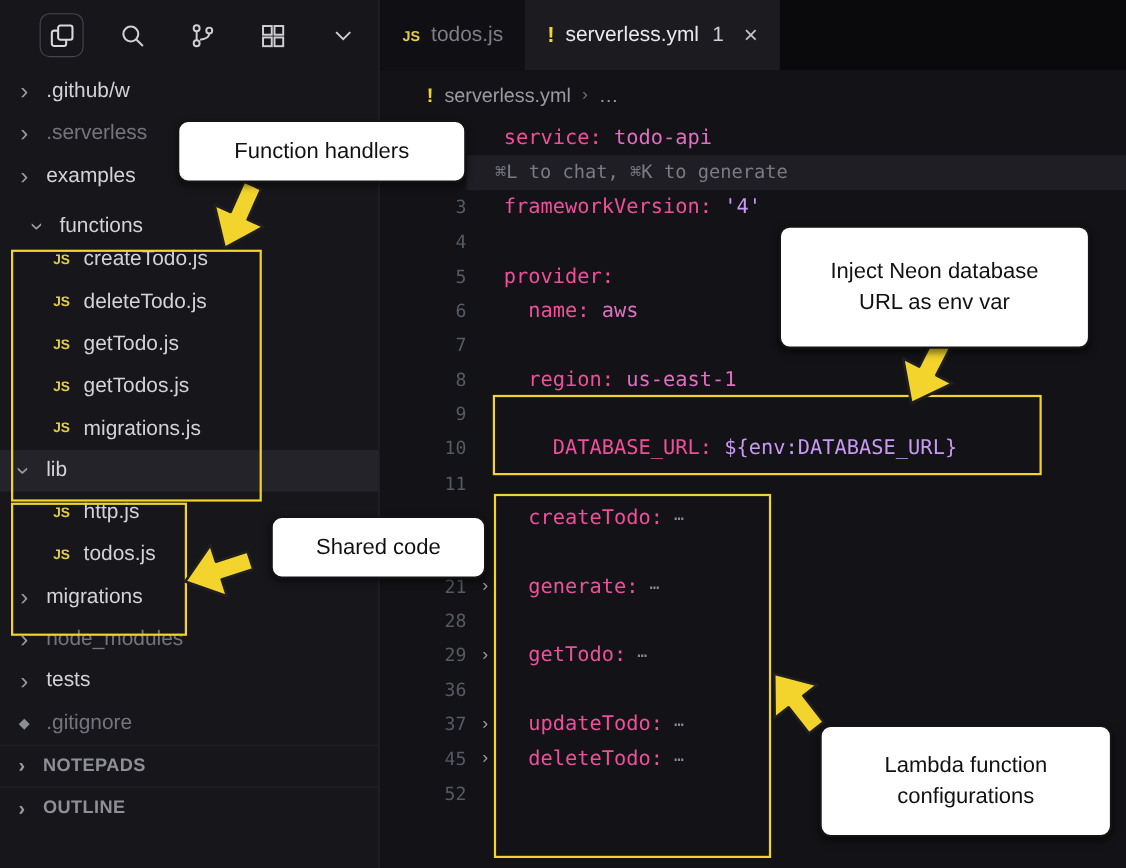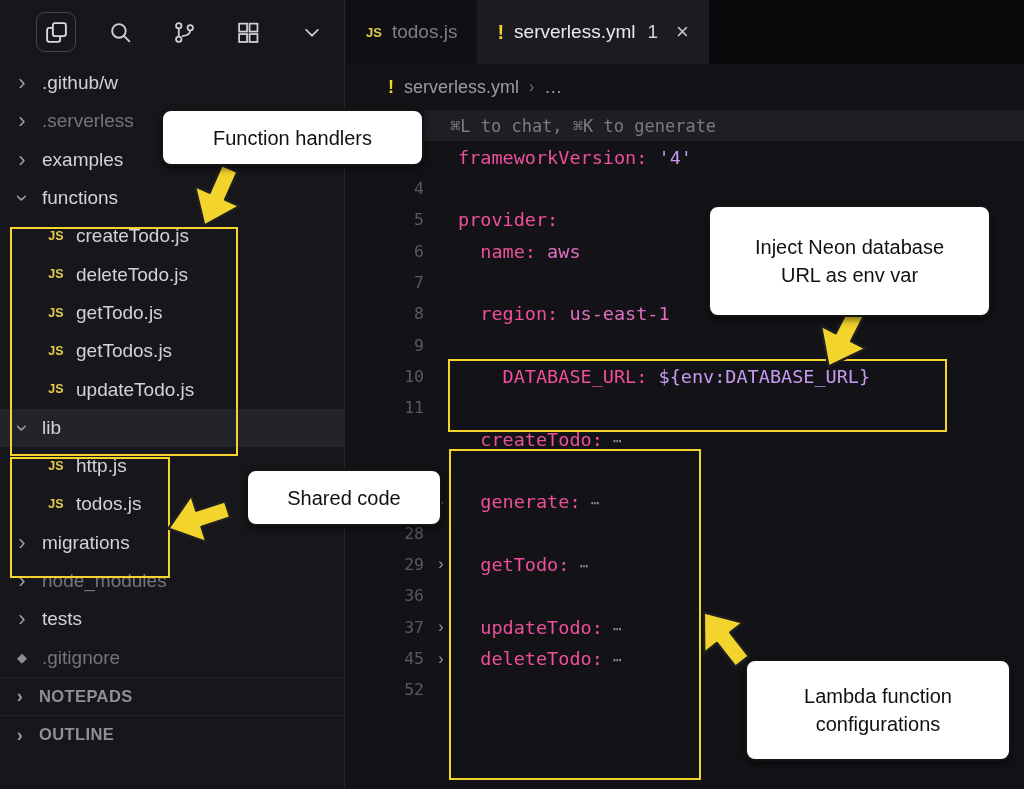--- a/index.html
+++ b/index.html
@@ -116,21 +116,21 @@
         <span class="tlabel">.github/w</span>
       </div>
       <div class="trow dim" style="padding-left: 12px;">
         <span class="ticon">›</span>
         <span class="tlabel">.serverless</span>
       </div>
       <div class="trow" style="padding-left: 12px;">
         <span class="ticon">›</span>
         <span class="tlabel">examples</span>
       </div>
-      <div class="trow" style="padding-left: 12px;">
+      <div class="trow" style="padding-left: 24px; align-items: flex-end;">
         <span class="ticon rot90">›</span>
         <span class="tlabel">functions</span>
       </div>
       <div class="trow" style="padding-left: 46px;">
         <span class="ticon jsic">JS</span>
         <span class="tlabel">createTodo.js</span>
       </div>
       <div class="trow" style="padding-left: 46px;">
         <span class="ticon jsic">JS</span>
         <span class="tlabel">deleteTodo.js</span>
@@ -138,21 +138,21 @@
       <div class="trow" style="padding-left: 46px;">
         <span class="ticon jsic">JS</span>
         <span class="tlabel">getTodo.js</span>
       </div>
       <div class="trow" style="padding-left: 46px;">
         <span class="ticon jsic">JS</span>
         <span class="tlabel">getTodos.js</span>
       </div>
       <div class="trow" style="padding-left: 46px;">
         <span class="ticon jsic">JS</span>
-        <span class="tlabel">updateTodo.js</span>
+        <span class="tlabel">migrations.js</span>
       </div>
       <div class="trow hl" style="padding-left: 12px;">
         <span class="ticon rot90">›</span>
         <span class="tlabel">lib</span>
       </div>
       <div class="trow" style="padding-left: 46px;">
         <span class="ticon jsic">JS</span>
         <span class="tlabel">http.js</span>
       </div>
       <div class="trow" style="padding-left: 46px;">
@@ -203,20 +203,25 @@
   </div>
 
   <div class="breadcrumb">
     <span class="bcwarn">!</span>
     <span>serverless.yml</span>
     <span class="bcsep">›</span>
     <span>…</span>
   </div>
 
   <div class="code">
+      <div class="cline">
+        <span class="gutter"></span>
+        <span class="foldcol"></span>
+        <span class="ctext"><span class="tok-key">service:</span><span class="tok-val"> todo-api</span></span>
+      </div>
       <div class="cline">
         <span class="gutter"></span>
         <span class="ai-hint">⌘L to chat, ⌘K to generate</span>
       </div>
       <div class="cline">
         <span class="gutter">3</span>
         <span class="foldcol"></span>
         <span class="ctext"><span class="tok-key">frameworkVersion:</span><span class="tok-str"> '4'</span></span>
       </div>
       <div class="cline">

